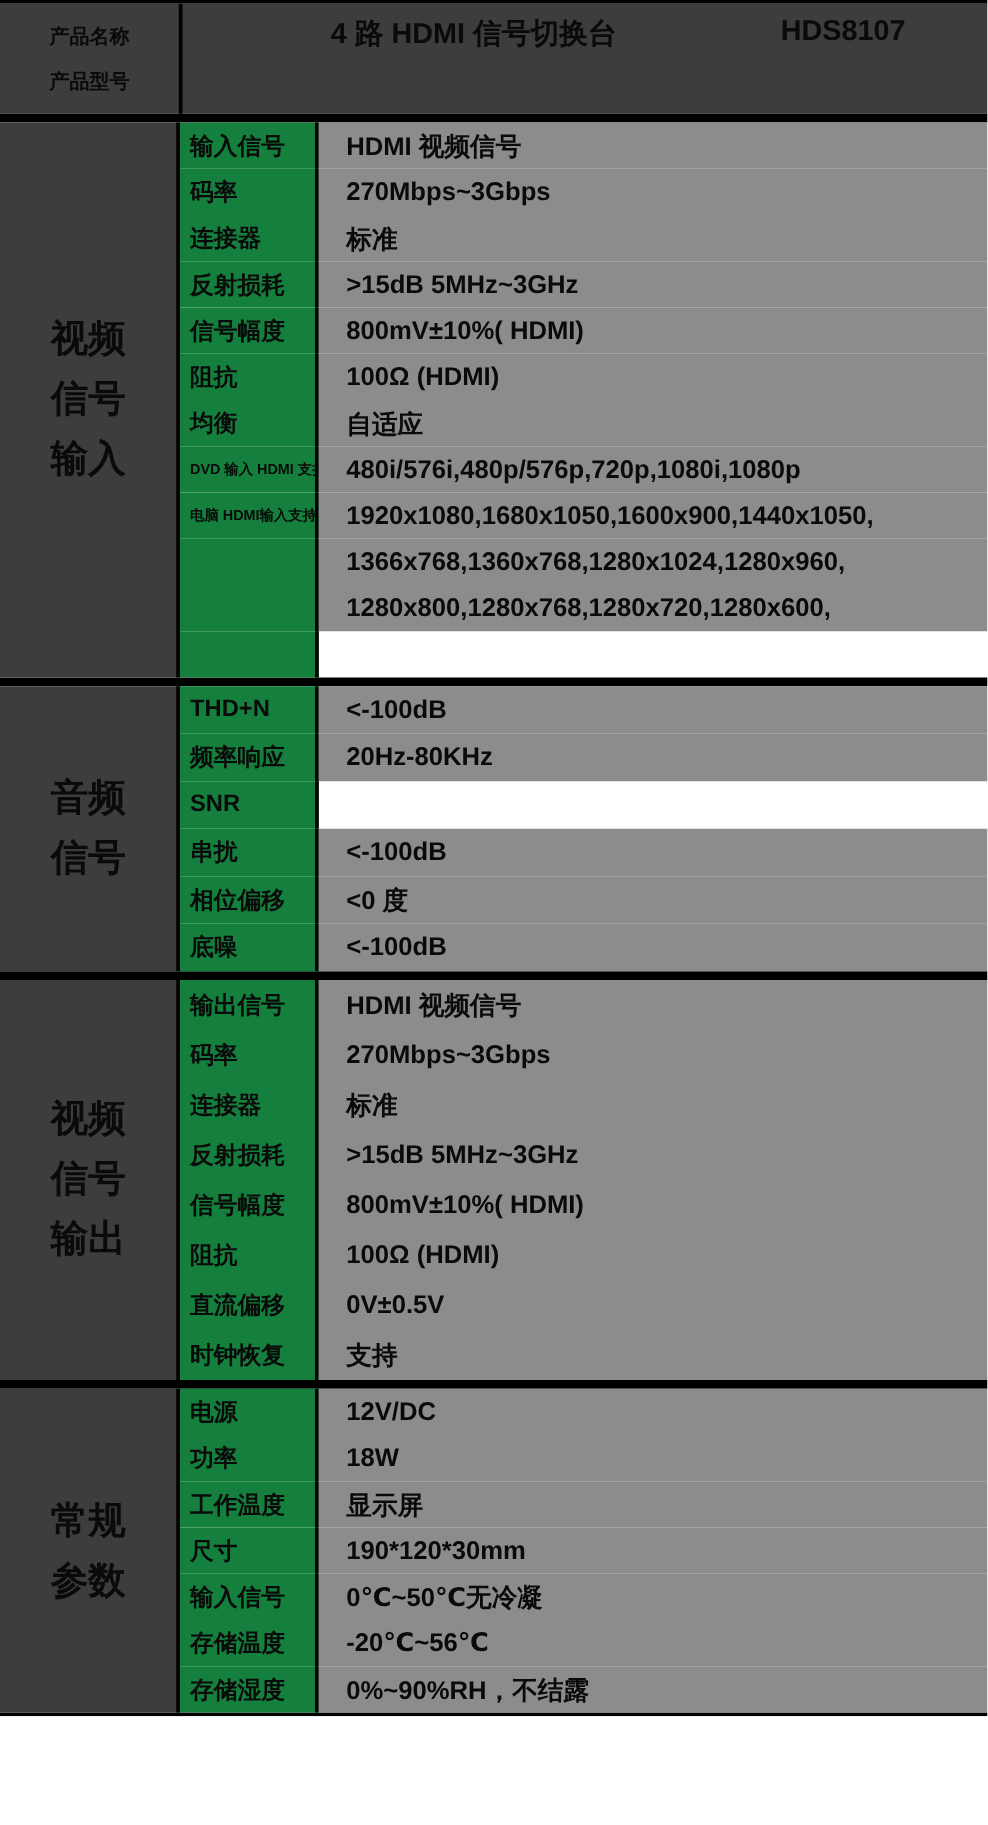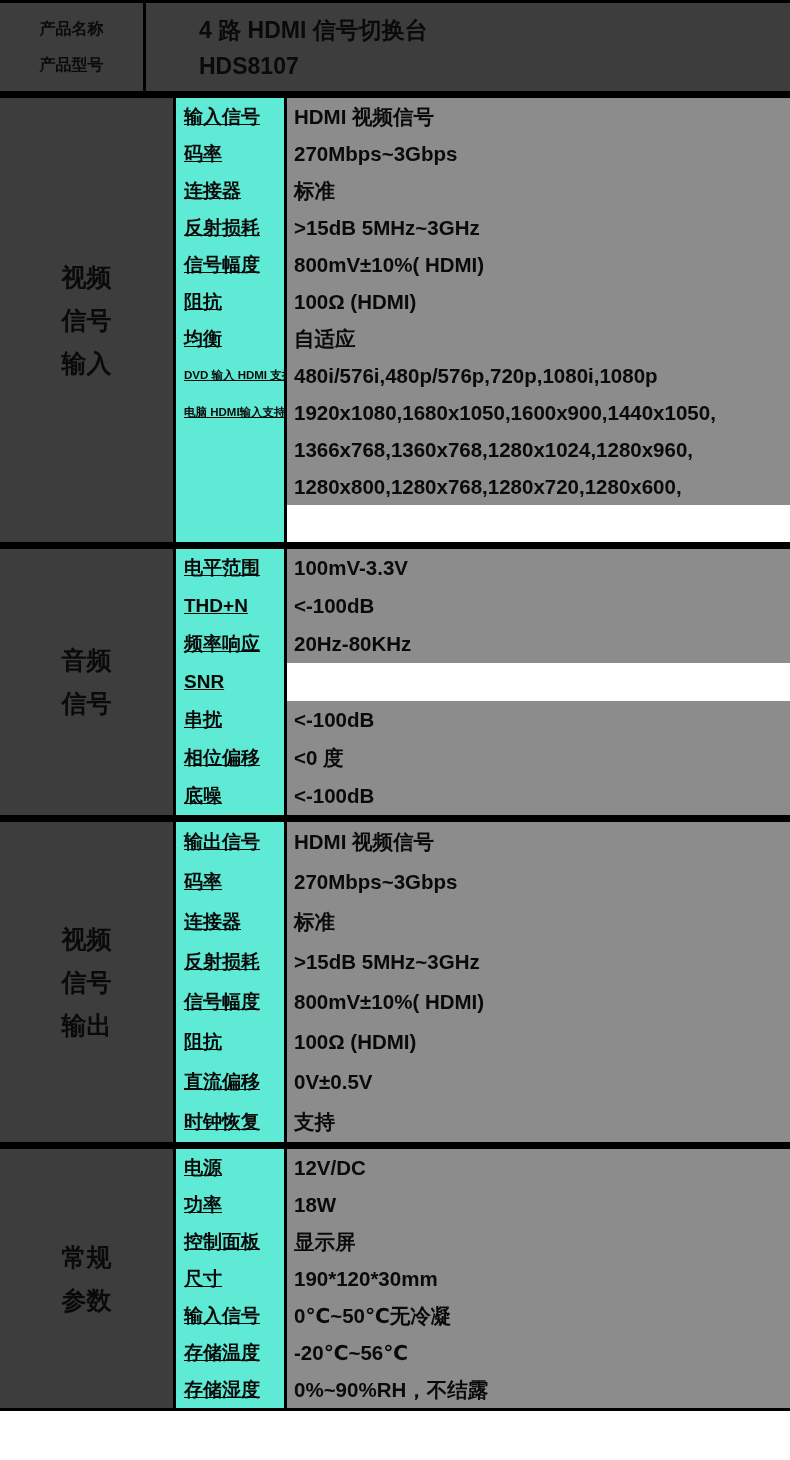--- a/index.html
+++ b/index.html
@@ -29,78 +29,77 @@
     flex-direction: column;
     justify-content: space-around;
     align-items: center;
     padding: 8px 0;
     box-sizing: border-box;
     font-size: 16px;
   }
   .hdr-right {
     flex: 1;
     display: flex;
-    flex-direction: column;
+    flex-direction: row;
     justify-content: space-around;
     padding: 8px 0 8px 53px;
     box-sizing: border-box;
     font-size: 23px;
   }
   
   .sep {
     height: 7px;
     background: #000;
   }
   
   .section {
     display: flex;
   }
   .cat-cell {
-    width: 176px;
+    width: 144px;
     background: #3d3d3d;
     border-right: 3px solid #000;
     display: flex;
     flex-direction: column;
     justify-content: center;
     align-items: center;
     gap: 18px;
-    font-size: 25px;
+    font-size: 30px;
     box-sizing: border-box;
   }
   .rows {
     flex: 1;
     display: flex;
     flex-direction: column;
   }
   .row {
     display: flex;
     height: var(--rh, 37px);
   }
   .row-label {
     width: 111px;
-    background: #5eead4;
+    background: #15803d;
     border-right: 3px solid #000;
     display: flex;
     align-items: center;
     padding-left: 8px;
     box-sizing: border-box;
     font-size: 19px;
     flex-shrink: 0;
     white-space: nowrap;
-    text-decoration: underline;
   }
   .row-label.small {
     font-size: 11.5px;
   }
   .row-value {
     flex: 1;
     background: #8c8c8c;
     display: flex;
     align-items: center;
-    padding-left: 7px;
+    padding-left: 22px;
     box-sizing: border-box;
     font-size: 20.5px;
     white-space: nowrap;
   }
   .s1 { --rh: 37px; }
   .s2 { --rh: 38px; }
   .s3 { --rh: 40px; }
   .s4 { --rh: 37px; }
   .cat-line {
     line-height: 1;
@@ -193,24 +192,20 @@
   </div>
 
   <div class="sep"></div>
 
   <div class="section s2">
     <div class="cat-cell">
         <div class="cat-line">音频</div>
         <div class="cat-line">信号</div>
       </div>
     <div class="rows">
-  <div class="row">
-    <div class="row-label">电平范围</div>
-    <div class="row-value">100mV-3.3V</div>
-  </div>
 
   <div class="row">
     <div class="row-label">THD+N</div>
     <div class="row-value">&lt;-100dB</div>
   </div>
 
   <div class="row">
     <div class="row-label">频率响应</div>
     <div class="row-value">20Hz-80KHz</div>
   </div>
@@ -299,21 +294,21 @@
     <div class="row-label">电源</div>
     <div class="row-value">12V/DC</div>
   </div>
 
   <div class="row">
     <div class="row-label">功率</div>
     <div class="row-value">18W</div>
   </div>
 
   <div class="row">
-    <div class="row-label">控制面板</div>
+    <div class="row-label">工作温度</div>
     <div class="row-value">显示屏</div>
   </div>
 
   <div class="row">
     <div class="row-label">尺寸</div>
     <div class="row-value">190*120*30mm</div>
   </div>
 
   <div class="row">
     <div class="row-label">输入信号</div>

